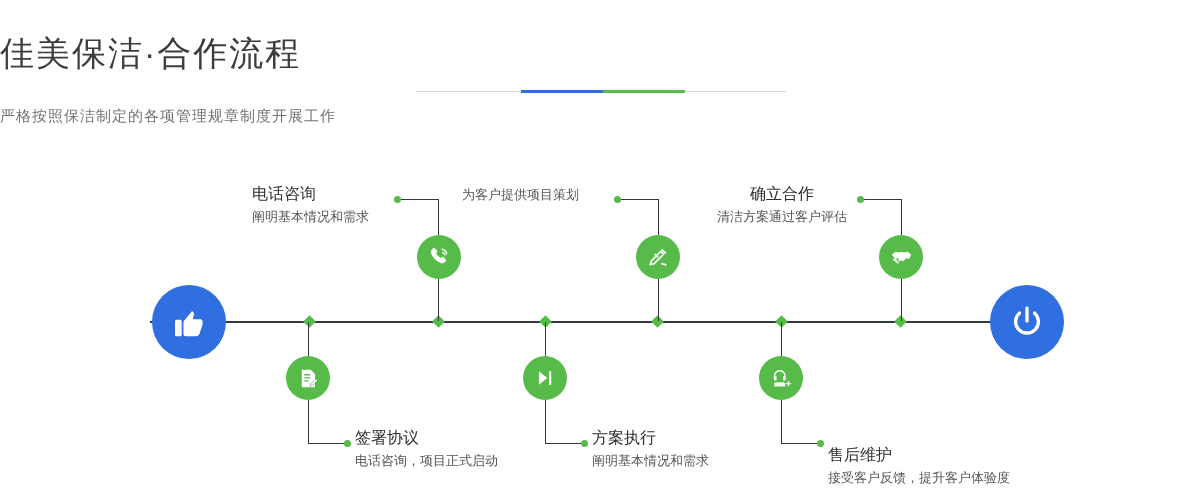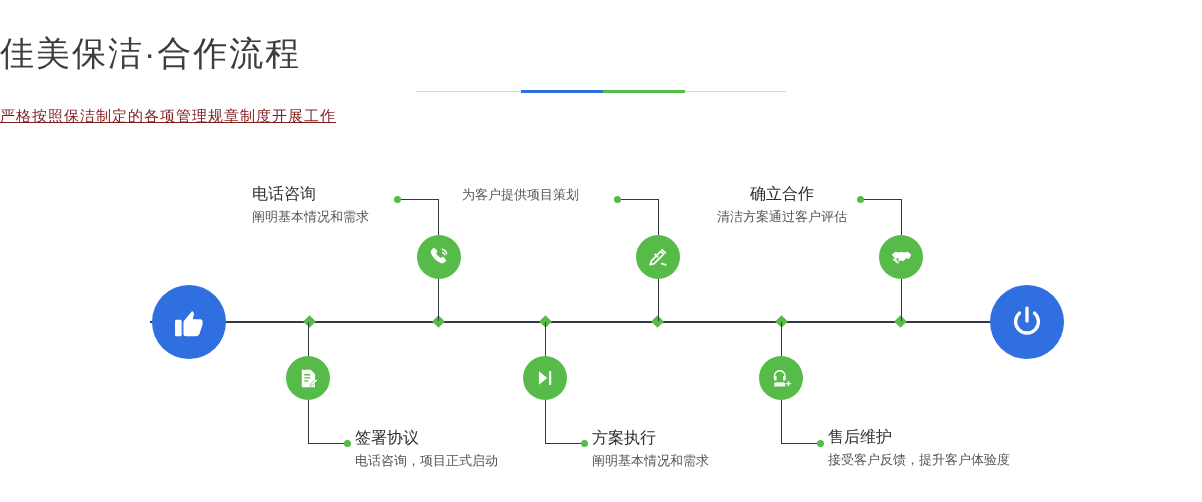--- a/index.html
+++ b/index.html
@@ -53,23 +53,22 @@
   }
   .rule-green {
     position: absolute;
     left: 187px; top: 0;
     width: 82px; height: 3px;
     background: #57bb4a;
   }
   .subtitle {
     margin: 14px 0 0 0;
     font-size: 15px;
-    color: #7f1d1d;
+    color: #737373;
     letter-spacing: 1px;
-    text-decoration: underline;
   }
 
   
   .diagram {
     position: absolute;
     top: 150px;
     left: 0;
     width: 1063px;
     height: 352px;
   }
@@ -296,19 +295,19 @@
         <svg width="23" height="23" viewBox="0 0 24 24" fill="#ffffff">
           <path d="M10.2 3.2c-3.4 0-6.2 2.8-6.2 6.2v3.2c0 .8.6 1.4 1.4 1.4h1.4V9.4h-1.4c0-2.7 2.1-4.8 4.8-4.8s4.8 2.1 4.8 4.8h-1.4v4.6h1.4c.8 0 1.4-.6 1.4-1.4V9.4c0-3.4-2.8-6.2-6.2-6.2z"></path>
           <path d="M6.2 15.8c-1 0-1.8.8-1.8 1.8v2.8h11.6v-2.8c0-1-.8-1.8-1.8-1.8H6.2z" opacity=".9"></path>
           <path d="M18.6 14.6v2h-2v1.4h2v2h1.4v-2h2v-1.4h-2v-2h-1.4z"></path>
         </svg>
       </span>
     </div>
     <div class="vline" style="left:781px; top:250px; height:43px;"></div>
     <div class="hline" style="left:781px; top:293px; width:38px;"></div>
     <div class="dot" style="left:817px; top:290px;"></div>
-    <div class="lbl" style="left:828px; top:276px;">
+    <div class="lbl" style="left:828px; top:294px;">
       <div class="lbl-title">售后维护</div>
       <div class="lbl-desc">接受客户反馈，提升客户体验度</div>
     </div>
 
   </div>
 </div>
 
 </body></html>

